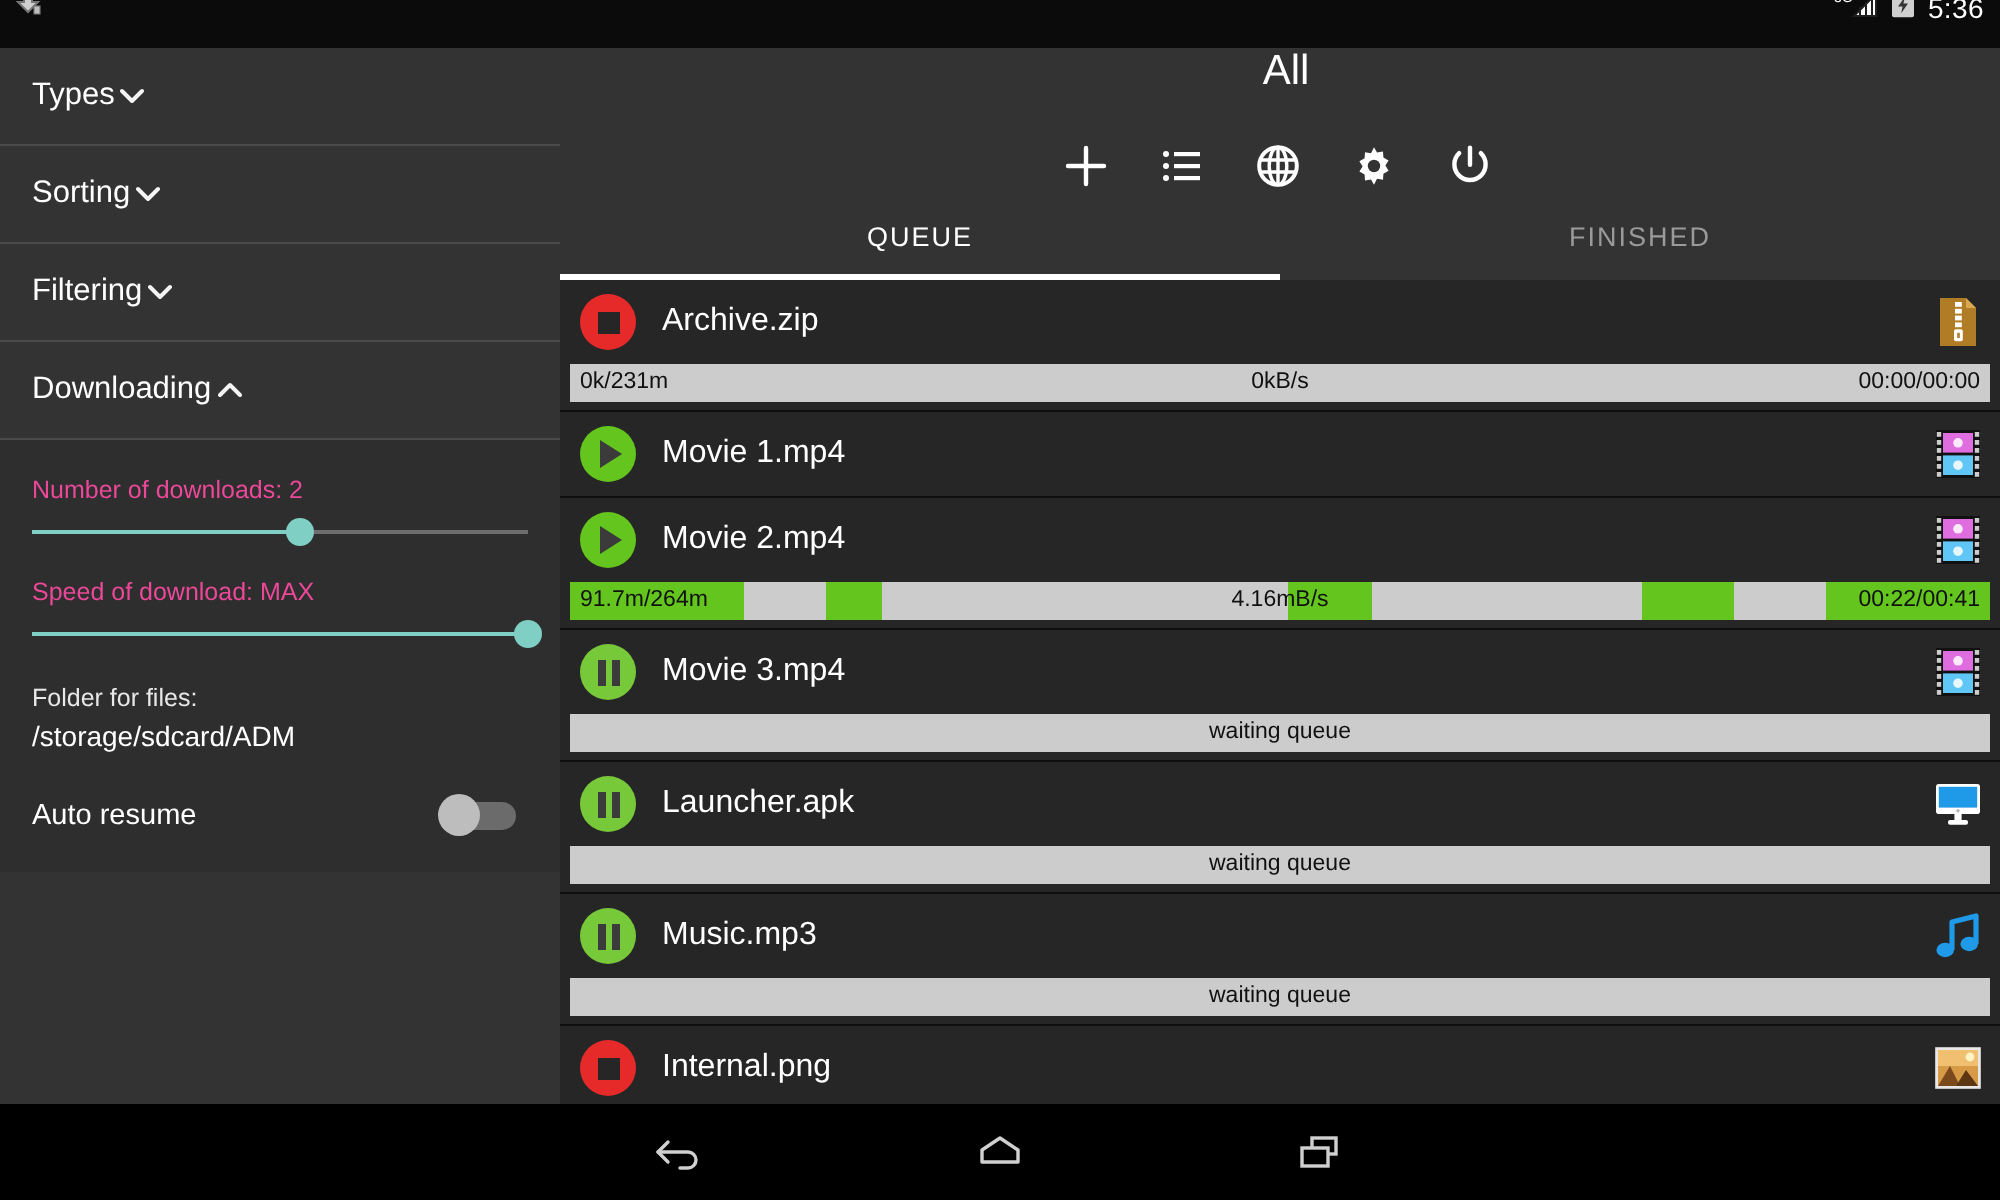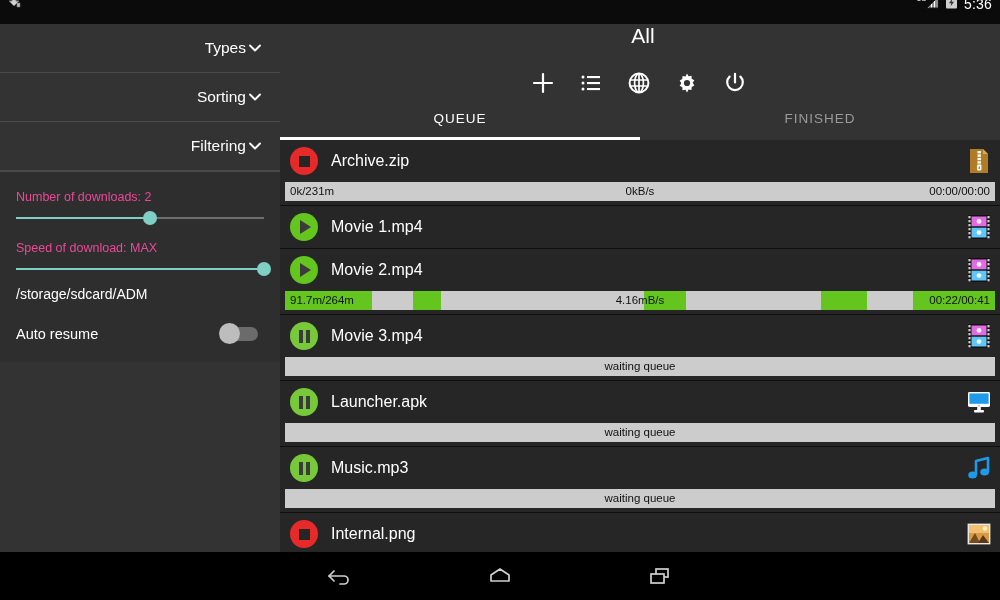--- a/index.html
+++ b/index.html
@@ -23,21 +23,21 @@
   .sb-icon { display: block; }
 
   
   .drawer {
     position: absolute; top: 24px; left: 0; width: 280px; height: 528px;
     background: #333333; overflow: hidden;
   }
   .drawer-sect {
     height: 48px; display: flex; align-items: center;
     padding: 0 16px; color: #fff; font-size: 15.5px;
-    justify-content: flex-end;
+    justify-content: flex-start;
   }
   .drawer-sect .lbl { color: #ffffff; }
   .chev { width: 18px; height: 18px; opacity: .95; }
   .drawer-divider { height: 1px; background: #4a4a4a; margin: 0; }
 
   .panel { background: #2e2e2e; padding: 10px 0 6px 0; }
   .ctrl { padding: 0 16px; margin-bottom: 4px; }
   .ctrl-label { color: #ec4899; font-size: 12.5px; padding: 8px 0 3px 0; }
   .slider { position: relative; height: 22px; }
   .slider .track {
@@ -182,20 +182,28 @@
     <div class="drawer-sect">
       <span class="lbl">Filtering</span>
       <span class="chev">
         <svg width="18" height="18" viewBox="0 0 18 18">
             <path d="M4 6.5 L9 11.5 L14 6.5" fill="none" stroke="#ffffff" stroke-width="2" stroke-linecap="round" stroke-linejoin="round"></path>
           </svg>
       </span>
     </div>
     <div class="drawer-divider"></div>
 
+    <div class="drawer-sect">
+      <span class="lbl">Downloading</span>
+      <span class="chev">
+        <svg width="18" height="18" viewBox="0 0 18 18">
+            <path d="M4 11.5 L9 6.5 L14 11.5" fill="none" stroke="#ffffff" stroke-width="2" stroke-linecap="round" stroke-linejoin="round"></path>
+          </svg>
+      </span>
+    </div>
     <div class="drawer-divider"></div>
 
     <div class="panel">
 
       <div class="ctrl">
         <div class="ctrl-label">Number of downloads: 2</div>
         <div class="slider">
           <div class="track"></div>
           <div class="fill" style="width:54%"></div>
           <div class="knob" style="left:54%"></div>
@@ -206,20 +214,21 @@
       <div class="ctrl">
         <div class="ctrl-label">Speed of download: MAX</div>
         <div class="slider">
           <div class="track"></div>
           <div class="fill" style="width:100%"></div>
           <div class="knob" style="left:100%"></div>
         </div>
       </div>
 
       <div class="ctrl">
+        <div class="folder-label">Folder for files:</div>
         <div class="folder-path">/storage/sdcard/ADM</div>
       </div>
 
 
       <div class="switch-row">
         <span class="lbl">Auto resume</span>
         <span class="track-sw off">
           <span class="thumb-sw"></span>
         </span>
       </div>

